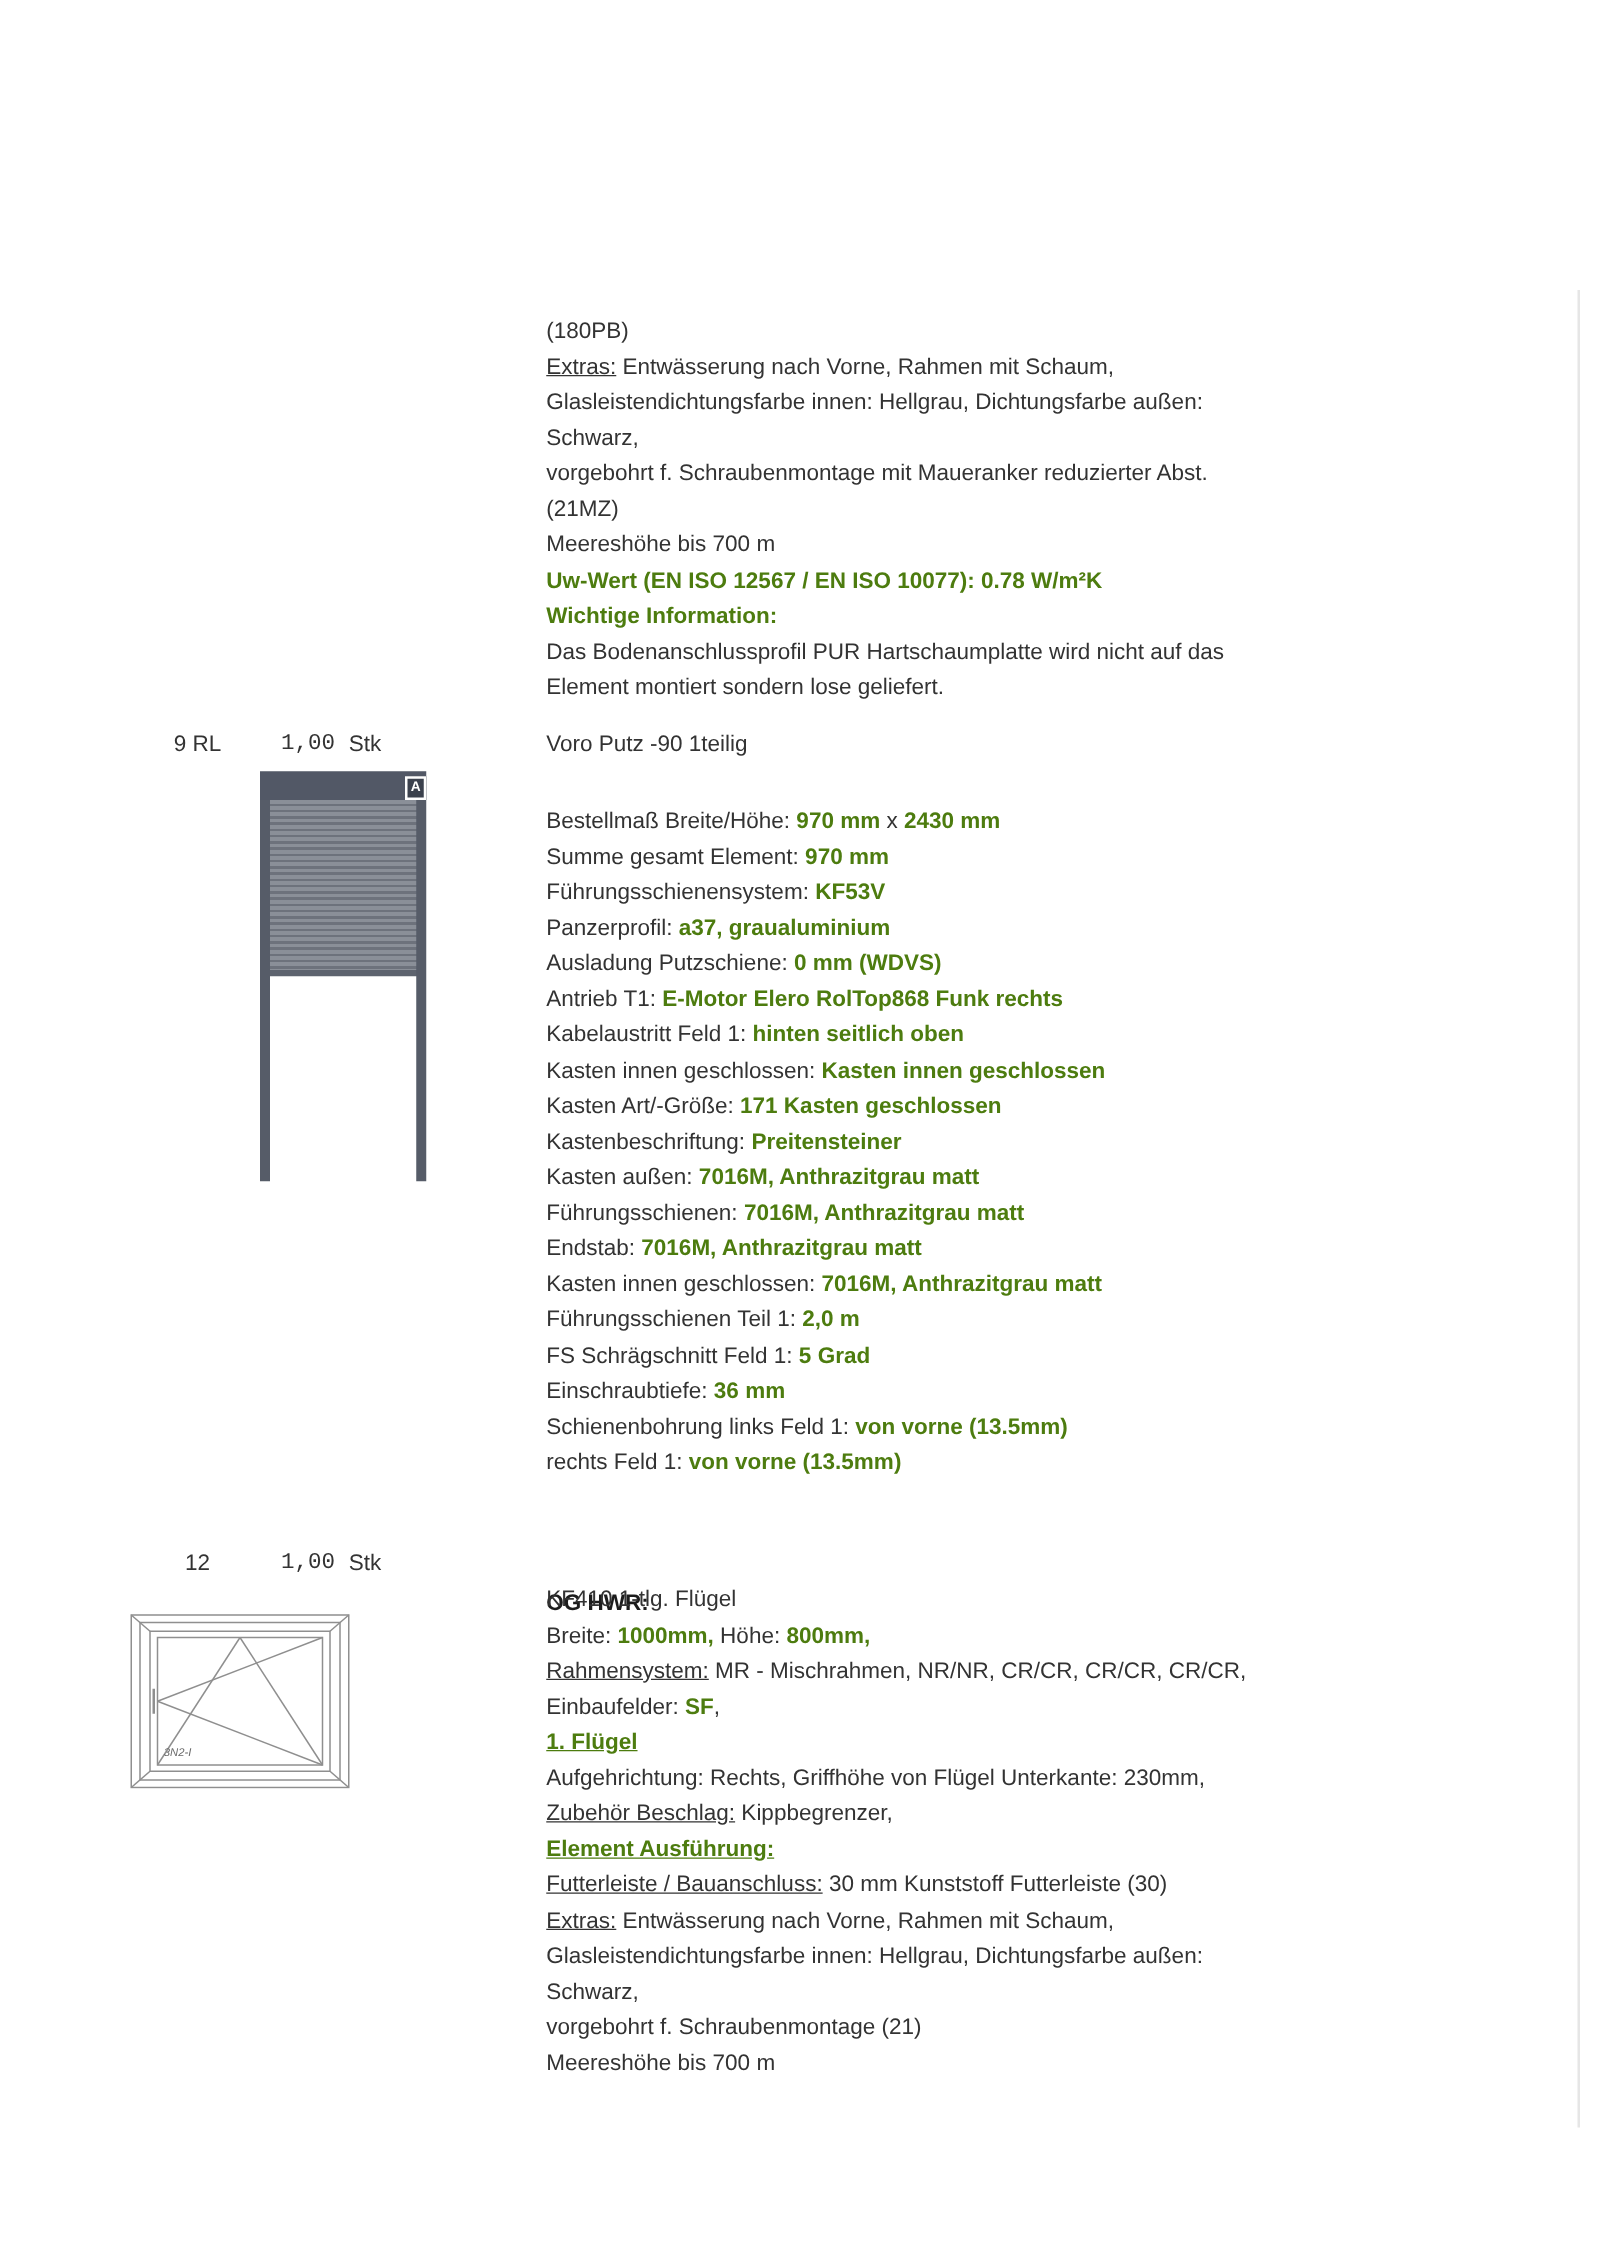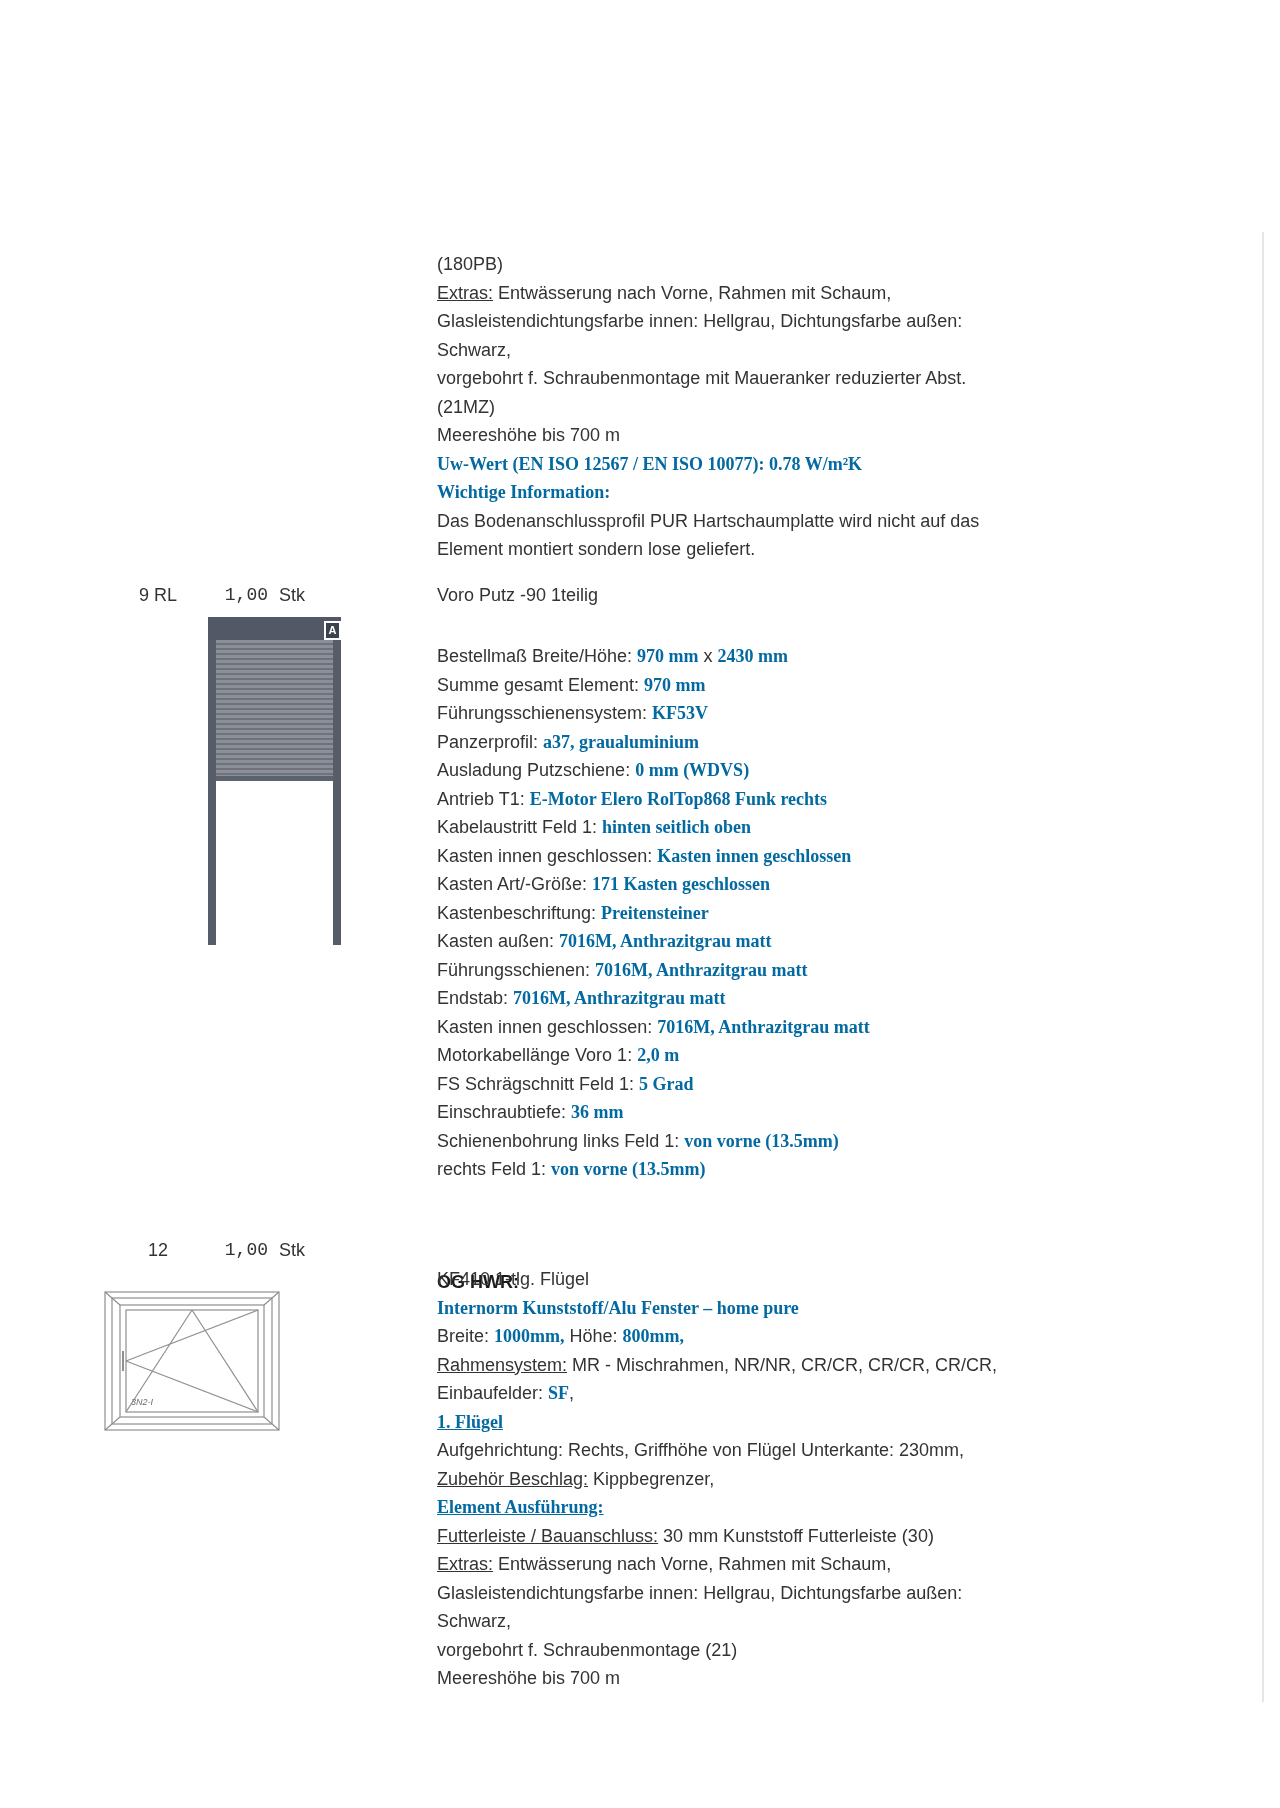--- a/index.html
+++ b/index.html
@@ -6,21 +6,21 @@
   .page{
     position:relative;
     width:1280px;height:1808px;
     background:#ffffff;
     font-family:"Liberation Sans", sans-serif;
     font-size:18px;
     color:#333333;
     overflow:hidden;
   }
   .line{white-space:nowrap;line-height:28.5px;height:28.5px;}
-  .line .b{font-weight:bold;color:#0369a1;font-family:Liberation Serif, serif;}
+  .line .b{font-weight:bold;color:#4d7c0f;}
   .line .u{text-decoration:underline;}
   .textblock{position:absolute;}
   .pos-num{position:absolute;left:98px;width:120px;line-height:28.5px;text-align:center;}
   .pos-qty{position:absolute;left:178px;width:90px;text-align:right;line-height:28.5px;font-family:Liberation Mono, monospace;}
   .pos-unit{position:absolute;left:279px;line-height:28.5px;}
   .pos-title{position:absolute;left:437px;line-height:28.5px;white-space:nowrap;}
   .pos-title .b{font-weight:bold;color:#1c1c1c;}
 
   
   .scan-edge{position:absolute;left:1262px;top:232px;width:2px;height:1470px;background:#e6e6e6;}
@@ -91,21 +91,21 @@
       <div class="line"><span>Ausladung Putzschiene: </span><span class="b">0 mm (WDVS)</span></div>
       <div class="line"><span>Antrieb T1: </span><span class="b">E-Motor Elero RolTop868 Funk rechts</span></div>
       <div class="line"><span>Kabelaustritt Feld 1: </span><span class="b">hinten seitlich oben</span></div>
       <div class="line"><span>Kasten innen geschlossen: </span><span class="b">Kasten innen geschlossen</span></div>
       <div class="line"><span>Kasten Art/-Größe: </span><span class="b">171 Kasten geschlossen</span></div>
       <div class="line"><span>Kastenbeschriftung: </span><span class="b">Preitensteiner</span></div>
       <div class="line"><span>Kasten außen: </span><span class="b">7016M, Anthrazitgrau matt</span></div>
       <div class="line"><span>Führungsschienen: </span><span class="b">7016M, Anthrazitgrau matt</span></div>
       <div class="line"><span>Endstab: </span><span class="b">7016M, Anthrazitgrau matt</span></div>
       <div class="line"><span>Kasten innen geschlossen: </span><span class="b">7016M, Anthrazitgrau matt</span></div>
-      <div class="line"><span>Motorkabellänge Voro 1: </span><span class="b">2,0 m</span></div>
+      <div class="line"><span>Führungsschienen Teil 1: </span><span class="b">2,0 m</span></div>
       <div class="line"><span>FS Schrägschnitt Feld 1: </span><span class="b">5 Grad</span></div>
       <div class="line"><span>Einschraubtiefe: </span><span class="b">36 mm</span></div>
       <div class="line"><span>Schienenbohrung links Feld 1: </span><span class="b">von vorne (13.5mm)</span></div>
       <div class="line"><span>rechts Feld 1: </span><span class="b">von vorne (13.5mm)</span></div>
     </div>
 
   <div>
     <div class="pos-num" style="top:1236px;">12</div>
     <div class="pos-qty" style="top:1236px;">1,00</div>
     <div class="pos-unit" style="top:1236px;">Stk</div>
@@ -126,21 +126,20 @@
       <line x1="22" y1="70" x2="154" y2="121"></line>
       <line x1="88" y1="19" x2="22" y2="121"></line>
       <line x1="88" y1="19" x2="154" y2="121"></line>
       <line x1="19" y1="60" x2="19" y2="80" stroke-width="2"></line>
     </g>
     <text x="27" y="114" font-size="9" font-style="italic" fill="#6a6a6a">3N2-I</text>
   </svg>
 
   <div class="textblock" style="left:437px;top:1265px;">
       <div class="line"><span>KF410 1-tlg. Flügel</span></div>
-      <div class="line"><span class="b">Internorm Kunststoff/Alu Fenster – home pure</span></div>
       <div class="line"><span>Breite: </span><span class="b">1000mm,</span><span> Höhe: </span><span class="b">800mm,</span></div>
       <div class="line"><span class="u">Rahmensystem:</span><span> MR - Mischrahmen, NR/NR, CR/CR, CR/CR, CR/CR,</span></div>
       <div class="line"><span>Einbaufelder: </span><span class="b">SF</span><span>,</span></div>
       <div class="line"><span class="b u">1. Flügel</span></div>
       <div class="line"><span>Aufgehrichtung: Rechts, Griffhöhe von Flügel Unterkante: 230mm,</span></div>
       <div class="line"><span class="u">Zubehör Beschlag:</span><span> Kippbegrenzer,</span></div>
       <div class="line"><span class="b u">Element Ausführung:</span></div>
       <div class="line"><span class="u">Futterleiste / Bauanschluss:</span><span> 30 mm Kunststoff Futterleiste (30)</span></div>
       <div class="line"><span class="u">Extras:</span><span> Entwässerung nach Vorne, Rahmen mit Schaum,</span></div>
       <div class="line"><span>Glasleistendichtungsfarbe innen: Hellgrau, Dichtungsfarbe außen:</span></div>

